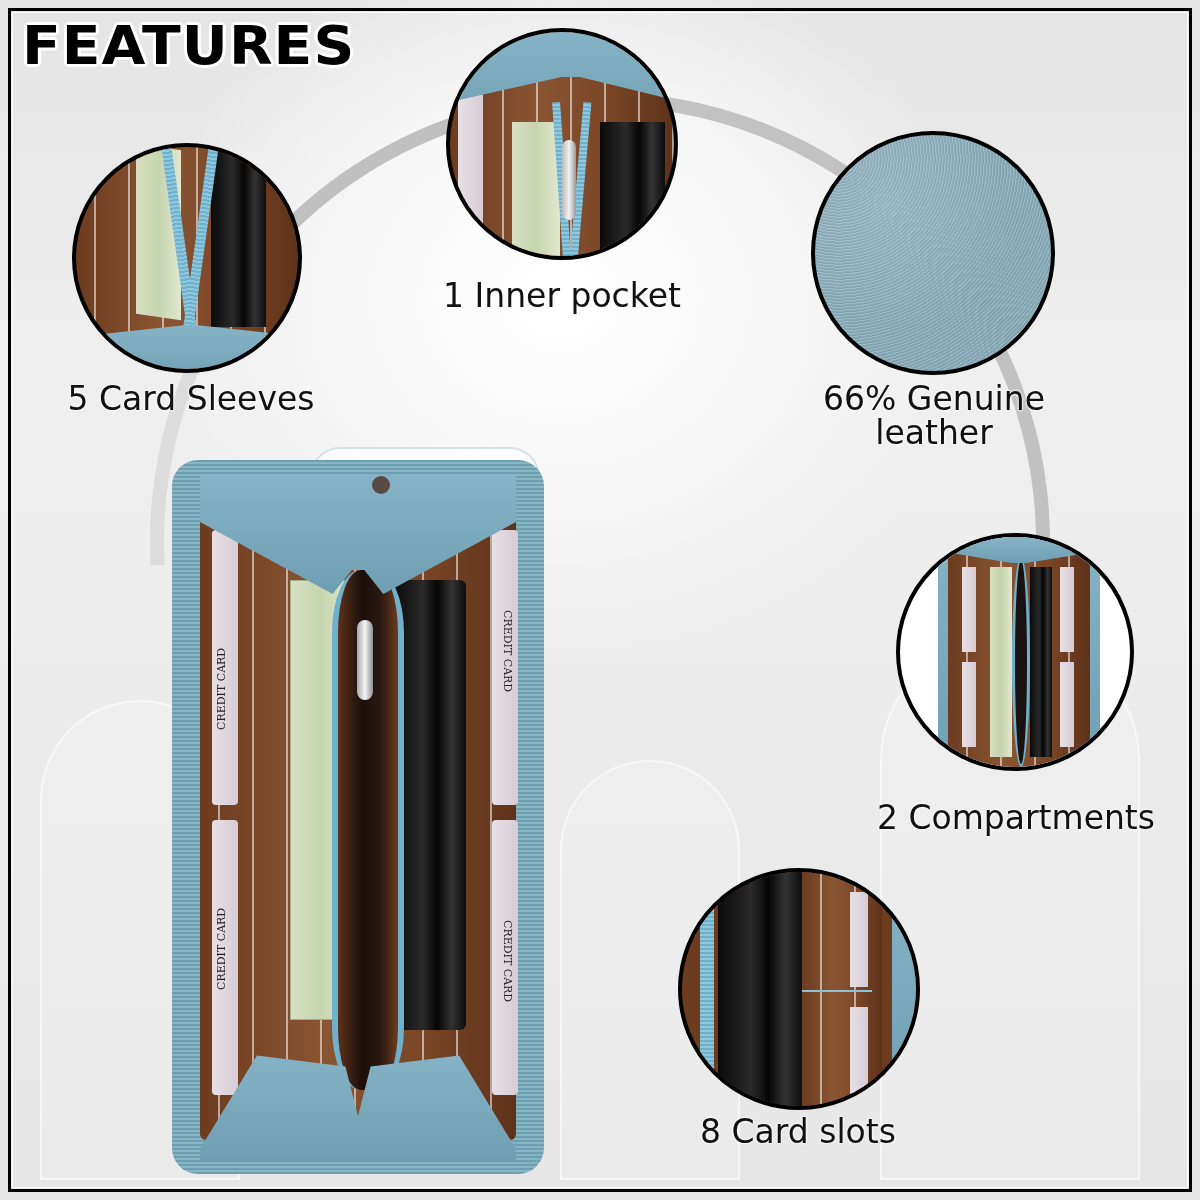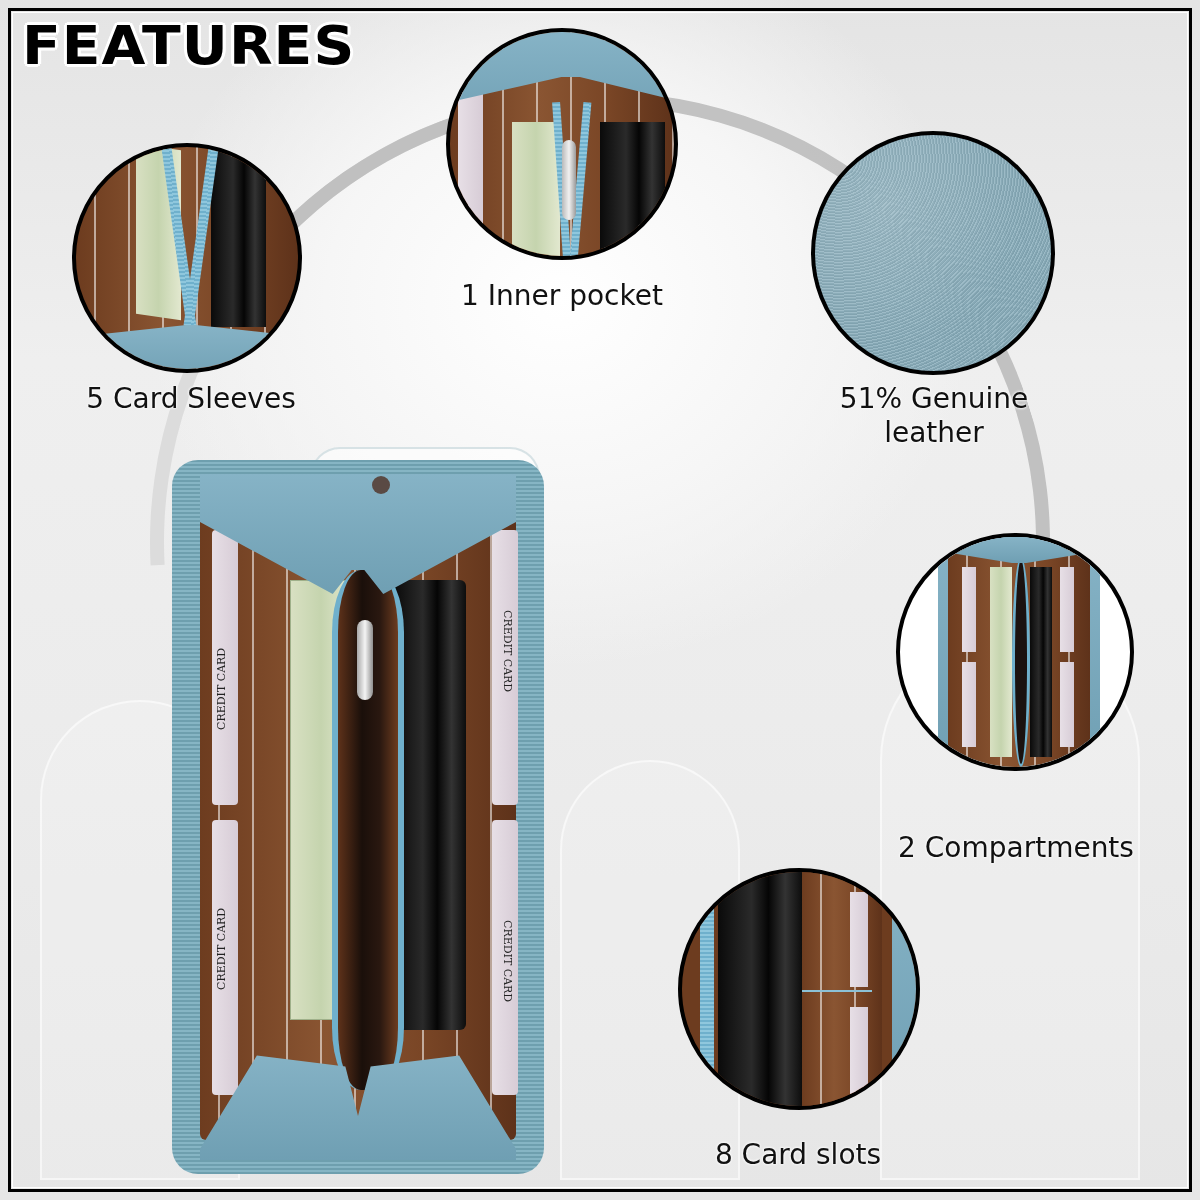--- a/index.html
+++ b/index.html
@@ -48,21 +48,21 @@
     text-shadow: -3px 0 #fff, 3px 0 #fff, 0 -3px #fff, 0 3px #fff,
                  -2px -2px #fff, 2px 2px #fff, -2px 2px #fff, 2px -2px #fff;
     transform: scaleX(1.05); transform-origin: left top;
   }
   .feature { position: absolute; }
   .circle {
     position: absolute; border-radius: 50%; border: 4px solid #000; overflow: hidden;
     background: #6b3f22;
   }
   .caption {
-    position: absolute; font-family: "DejaVu Sans", sans-serif; font-size: 28px;
+    position: absolute; font-family: "DejaVu Sans", sans-serif; font-size: 33px;
     color: #111; text-align: center; white-space: nowrap; line-height: 34px;
     text-shadow: 0 0 3px #fff, 0 0 3px #fff;
   }
   
   .brown {
     background:
       repeating-linear-gradient(90deg, rgba(0,0,0,0) 0 18px, rgba(255,255,255,0.55) 18px 20px, rgba(0,0,0,0) 20px 34px),
       linear-gradient(90deg, #6d3c1f, #8a5532 40%, #7a4626 70%, #5e321a);
   }
   .teal { background: linear-gradient(180deg, #86b3c6, #6f9fb3); }
@@ -115,51 +115,51 @@
     <div class="abs teal" style="left:0; top:0; width:232px; height:100px; clip-path:polygon(0 0, 100% 0, 100% 70%, 56% 45%, 48% 45%, 0 70%);"></div>
     <div class="abs zip" style="left:108px; top:70px; width:8px; height:170px; transform:rotate(-4deg);"></div>
     <div class="abs zip" style="left:126px; top:70px; width:8px; height:170px; transform:rotate(5deg);"></div>
     <div class="abs" style="left:112px; top:108px; width:14px; height:80px; border-radius:7px; background:linear-gradient(90deg,#b9b9b9,#f1f1f1,#9a9a9a);"></div>
   </div>
   <div class="caption" style="left:420px; top:279px; width:284px;">1 Inner pocket</div>
 </div>
 
 <div class="feature">
   <div class="circle leather-swatch" style="left:811px; top:131px; width:244px; height:244px;"></div>
-  <div class="caption" style="left:790px; top:382px; width:288px;">51% Genuine</div>
+  <div class="caption" style="left:790px; top:382px; width:288px;">66% Genuine</div>
   <div class="caption" style="left:790px; top:416px; width:288px;">leather</div>
 </div>
 
 <div class="feature">
   <div class="circle" style="left:896px; top:533px; width:238px; height:238px; background:#fff;">
     <div class="abs teal" style="left:38px; top:0; width:162px; height:238px;"></div>
     <div class="abs brown" style="left:48px; top:10px; width:142px; height:220px;"></div>
     <div class="abs card" style="left:62px; top:30px; width:14px; height:85px;"></div>
     <div class="abs card" style="left:62px; top:125px; width:14px; height:85px;"></div>
     <div class="abs card" style="left:160px; top:30px; width:14px; height:85px;"></div>
     <div class="abs card" style="left:160px; top:125px; width:14px; height:85px;"></div>
     <div class="abs money" style="left:90px; top:30px; width:22px; height:190px;"></div>
     <div class="abs blackstrip" style="left:130px; top:30px; width:22px; height:190px;"></div>
     <div class="abs" style="left:112px; top:20px; width:18px; height:210px; border:3px solid #6fb0cc; border-radius:50%; background:#1a1210;"></div>
     <div class="abs teal" style="left:48px; top:0; width:142px; height:26px; clip-path:polygon(0 0,100% 0,100% 60%,55% 100%,45% 100%,0 60%);"></div>
   </div>
-  <div class="caption" style="left:868px; top:831px; width:296px;">2 Compartments</div>
+  <div class="caption" style="left:868px; top:801px; width:296px;">2 Compartments</div>
 </div>
 
 <div class="feature">
   <div class="circle" style="left:678px; top:868px; width:242px; height:242px; background:#6d3c1f;">
     <div class="abs zip" style="left:18px; top:0; width:14px; height:242px;"></div>
     <div class="abs blackstrip" style="left:36px; top:0; width:84px; height:242px;"></div>
     <div class="abs brown" style="left:120px; top:0; width:80px; height:242px;"></div>
     <div class="abs card" style="left:168px; top:20px; width:18px; height:95px;"></div>
     <div class="abs card" style="left:168px; top:135px; width:18px; height:95px;"></div>
     <div class="abs teal" style="left:210px; top:0; width:32px; height:242px;"></div>
     <div class="abs" style="left:120px; top:118px; width:70px; height:2px; background:#8cc1d6;"></div>
   </div>
-  <div class="caption" style="left:660px; top:1138px; width:276px;">8 Card slots</div>
+  <div class="caption" style="left:660px; top:1115px; width:276px;">8 Card slots</div>
 </div>
 
 <div class="abs" style="left:310px; top:447px; width:230px; height:720px; border-radius:30px; background:rgba(255,255,255,0.55); border:2px solid rgba(200,215,220,0.7);"></div>
 
 <div class="abs" style="left:172px; top:460px; width:372px; height:714px;">
 
   <div class="abs" style="left:0; top:0; width:372px; height:714px; border-radius:26px; background:repeating-linear-gradient(180deg,#6e9fae 0 2px,#86b5c4 2px 4px);"></div>
   <div class="abs brown" style="left:28px; top:30px; width:316px; height:650px; border-radius:6px;"></div>
 
   <div class="abs card" style="left:40px; top:70px; width:26px; height:275px; border-radius:4px;">

